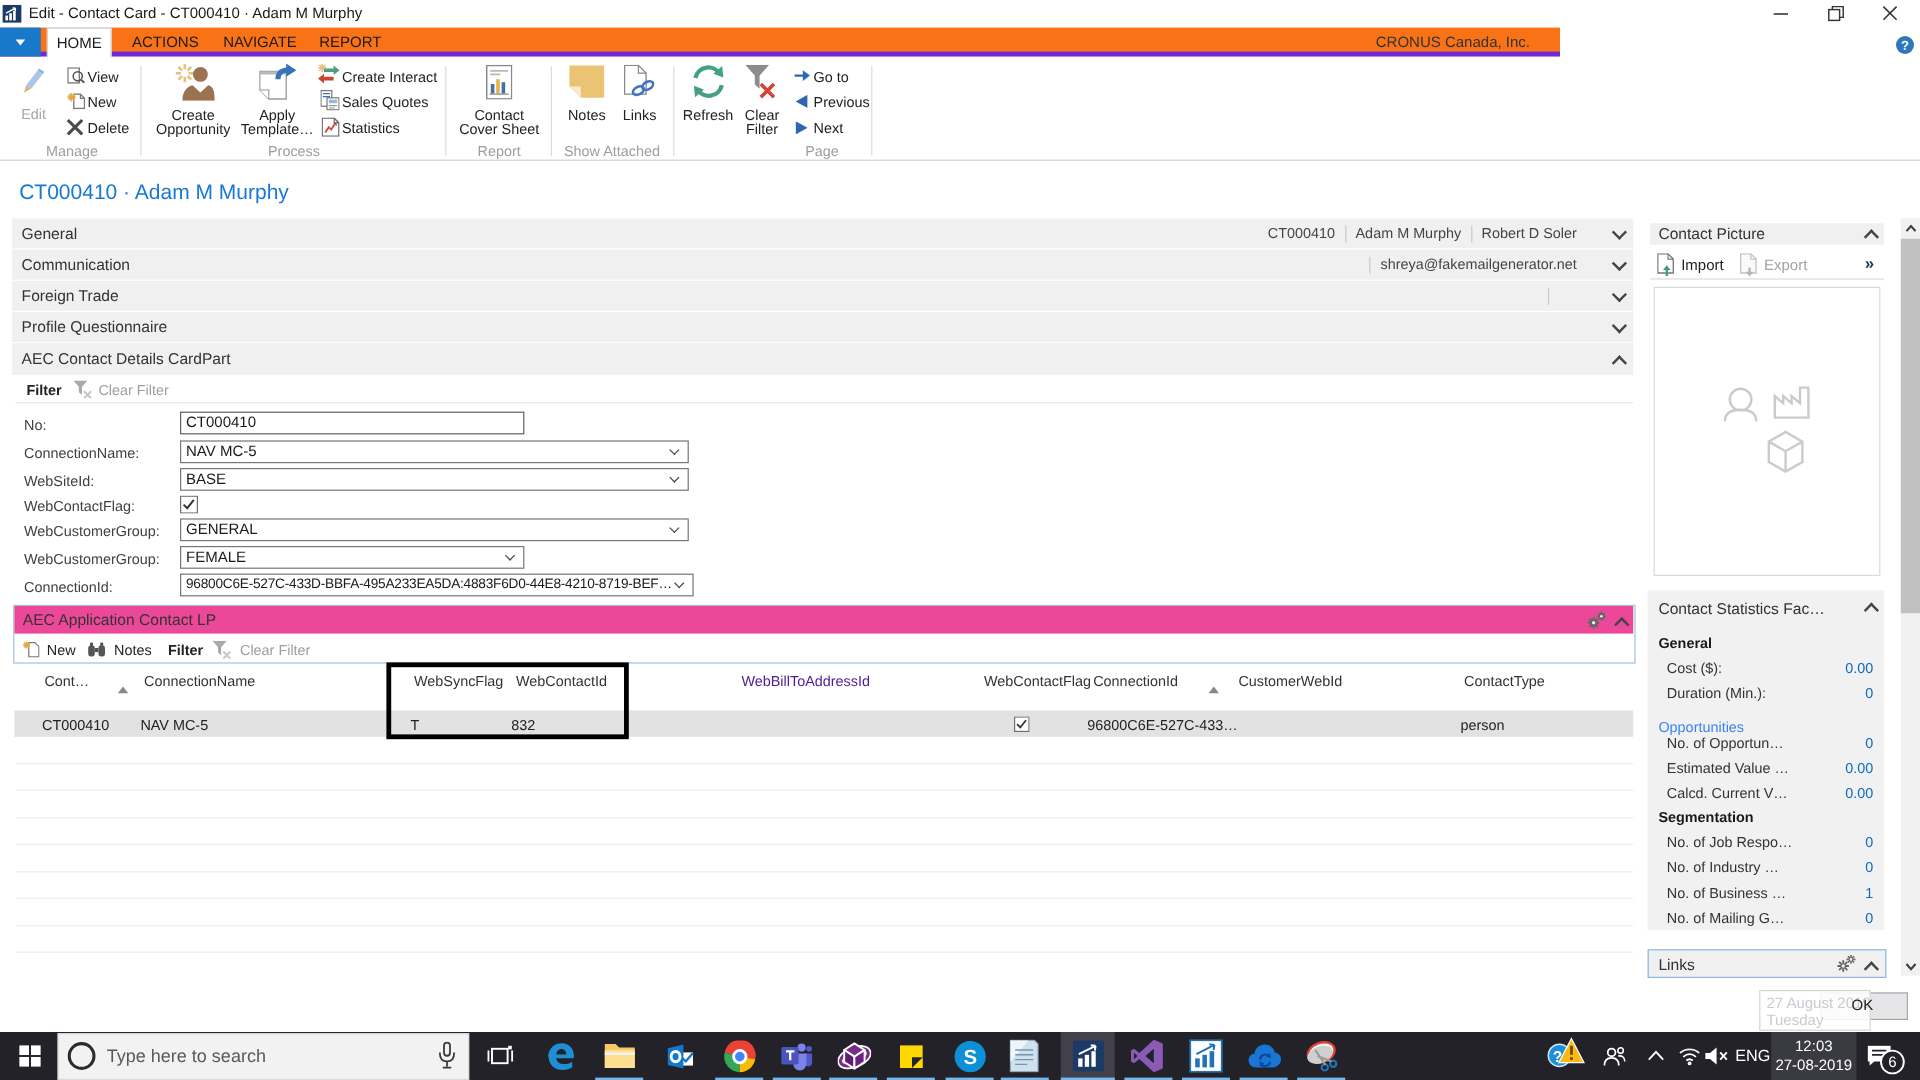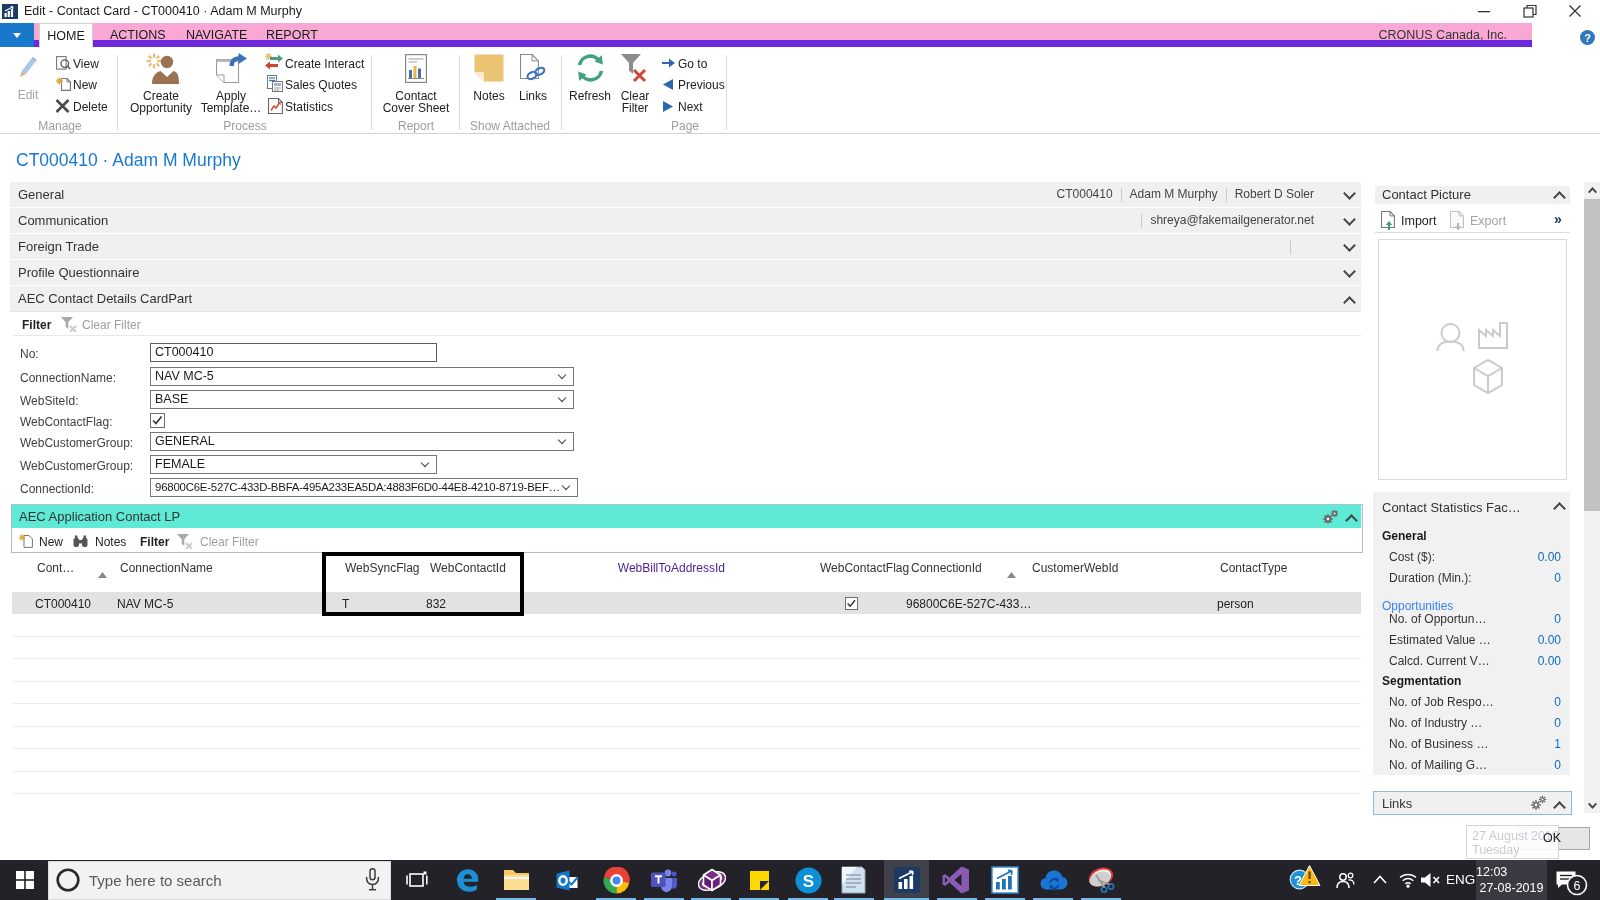--- a/index.html
+++ b/index.html
@@ -13,21 +13,21 @@
 .chev { position:absolute; width:9px; height:9px; }
 .chev:before { content:""; position:absolute; left:0; top:0; width:7px; height:7px; border-right:2px solid #444; border-bottom:2px solid #444; }
 .chev.down:before { transform:rotate(45deg); top:-2px; left:1px; }
 .chev.up:before { transform:rotate(225deg); top:3px; left:1px; }
 
 
 #titlebar { position:absolute; left:0; top:0; width:1600px; height:23px; background:#fff; }
 #titletext { position:absolute; left:24px; top:4px; font-size:12.5px; color:#1a1a1a; }
 
 
-#tabrow { position:absolute; left:0; top:23px; width:1532px; height:24px; background:#f9a8d4; border-bottom:7px solid #6d28d9; }
+#tabrow { position:absolute; left:0; top:23px; width:1300px; height:24px; background:#f97316; border-bottom:4px solid #6d28d9; }
 #appbtn { position:absolute; left:0; top:0; width:34px; height:24px; background:#1878ca; }
 #appbtn:after { content:""; position:absolute; left:13px; top:10px; border-left:4.5px solid transparent; border-right:4.5px solid transparent; border-top:5px solid #fff; }
 .tab { position:absolute; top:0; height:24px; line-height:24px; font-size:12.5px; color:#1a1a1a; text-align:center; }
 #tab-home { left:39px; width:54px; background:#fff; border:1px solid #d2d2d2; border-bottom:none; height:25px; z-index:2; }
 
 
 #ribbon { position:absolute; left:0; top:48px; width:1600px; height:86px; background:#fff; border-bottom:1px solid #d2d2d2; }
 .gsep { position:absolute; top:7px; height:75px; width:1px; background:#dcdcdc; }
 .glabel { position:absolute; top:71px; width:120px; text-align:center; font-size:12px; color:#9d9d9d; }
 .biglbl { position:absolute; width:110px; text-align:center; font-size:12px; color:#222; line-height:11.5px; }
@@ -305,21 +305,21 @@
 <div class="fctl" style="top:390px;width:424px;">BASE<span class="dd"></span></div>
 <svg class="ico" style="left:150px;top:413px" width="15" height="15" viewBox="0 0 15 15">
   <rect x="0.5" y="0.5" width="14" height="14" fill="#fff" stroke="#6e6e6e" stroke-width="1"></rect>
   <path d="M3 7.5 L6 10.5 L11.5 3.5" fill="none" stroke="#333" stroke-width="1.6"></path>
 </svg>
 <div class="fctl" style="top:432px;width:424px;">GENERAL<span class="dd"></span></div>
 <div class="fctl" style="top:455px;width:287px;">FEMALE<span class="dd"></span></div>
 <div class="fctl" style="top:478px;width:428px;font-size:11.4px;letter-spacing:-0.2px;">96800C6E-527C-433D-BBFA-495A233EA5DA:4883F6D0-44E8-4210-8719-BEF…<span class="dd"></span></div>
 
 <div class="abs" style="left:11px;top:504px;width:1352px;height:49px;border:1px solid #a3c0dc;"></div>
-<div class="abs" style="left:12px;top:505px;width:1349px;height:23px;background:#5eead4;font-size:13px;color:#333;line-height:23px;"><span style="margin-left:7px;">AEC Application Contact LP</span></div>
+<div class="abs" style="left:12px;top:505px;width:1349px;height:23px;background:#ec4899;font-size:13px;color:#333;line-height:23px;"><span style="margin-left:7px;">AEC Application Contact LP</span></div>
 
 <svg class="ico" style="left:1322px;top:509px" width="18" height="16" viewBox="0 0 18 16">
   <g fill="#666">
       <circle cx="6" cy="10" r="3.4"></circle>
       <circle cx="12.5" cy="4.5" r="2.6"></circle>
     </g>
   <g stroke="#666" stroke-width="1.6">
       <line x1="6" y1="5.2" x2="6" y2="14.8"></line>
       <line x1="1.2" y1="10" x2="10.8" y2="10"></line>
       <line x1="2.6" y1="6.6" x2="9.4" y2="13.4"></line>
@@ -659,21 +659,21 @@
       <path d="M6.3 11.8 C8.2 10.3 9.8 10.3 11.7 11.8"></path>
     </g>
     <circle cx="9" cy="14.2" r="1.6" fill="#fff"></circle>
   </svg>
   <svg class="ico" style="left:1421px;top:12px" width="21" height="16" viewBox="0 0 21 16">
     <polygon points="0,5.5 4,5.5 9.5,1 9.5,15 4,10.5 0,10.5" fill="#fff"></polygon>
     <path d="M12.5 5 L18 11 M18 5 L12.5 11" stroke="#fff" stroke-width="1.6"></path>
   </svg>
   <div class="abs" style="left:1446px;top:12px;font-size:13.5px;color:#fff;">ENG</div>
   <div class="abs" style="left:1476px;top:0;width:71px;height:40px;background:#3a3a42;"></div>
-  <div class="abs" style="left:1476px;top:5px;width:71px;font-size:12.5px;color:#fff;">12:03</div>
+  <div class="abs" style="left:1476px;top:5px;width:71px;text-align:center;font-size:12.5px;color:#fff;">12:03</div>
   <div class="abs" style="left:1476px;top:21px;width:71px;text-align:center;font-size:12.5px;color:#fff;">27-08-2019</div>
   <svg class="ico" style="left:1556px;top:11px" width="20" height="18" viewBox="0 0 20 18">
     <path d="M0.5 0.5 H19.5 V13.5 H6 L2 17 L2 13.5 H0.5 Z" fill="#fff"></path>
     <g stroke="#222228" stroke-width="1.4">
         <line x1="4" y1="4.5" x2="16" y2="4.5"></line>
         <line x1="4" y1="8" x2="16" y2="8"></line>
       </g>
   </svg>
   <svg class="ico" style="left:1566px;top:14px" width="22" height="22" viewBox="0 0 22 22">
     <circle cx="11" cy="11" r="9.5" fill="#222228" stroke="#fff" stroke-width="1.6"></circle>

